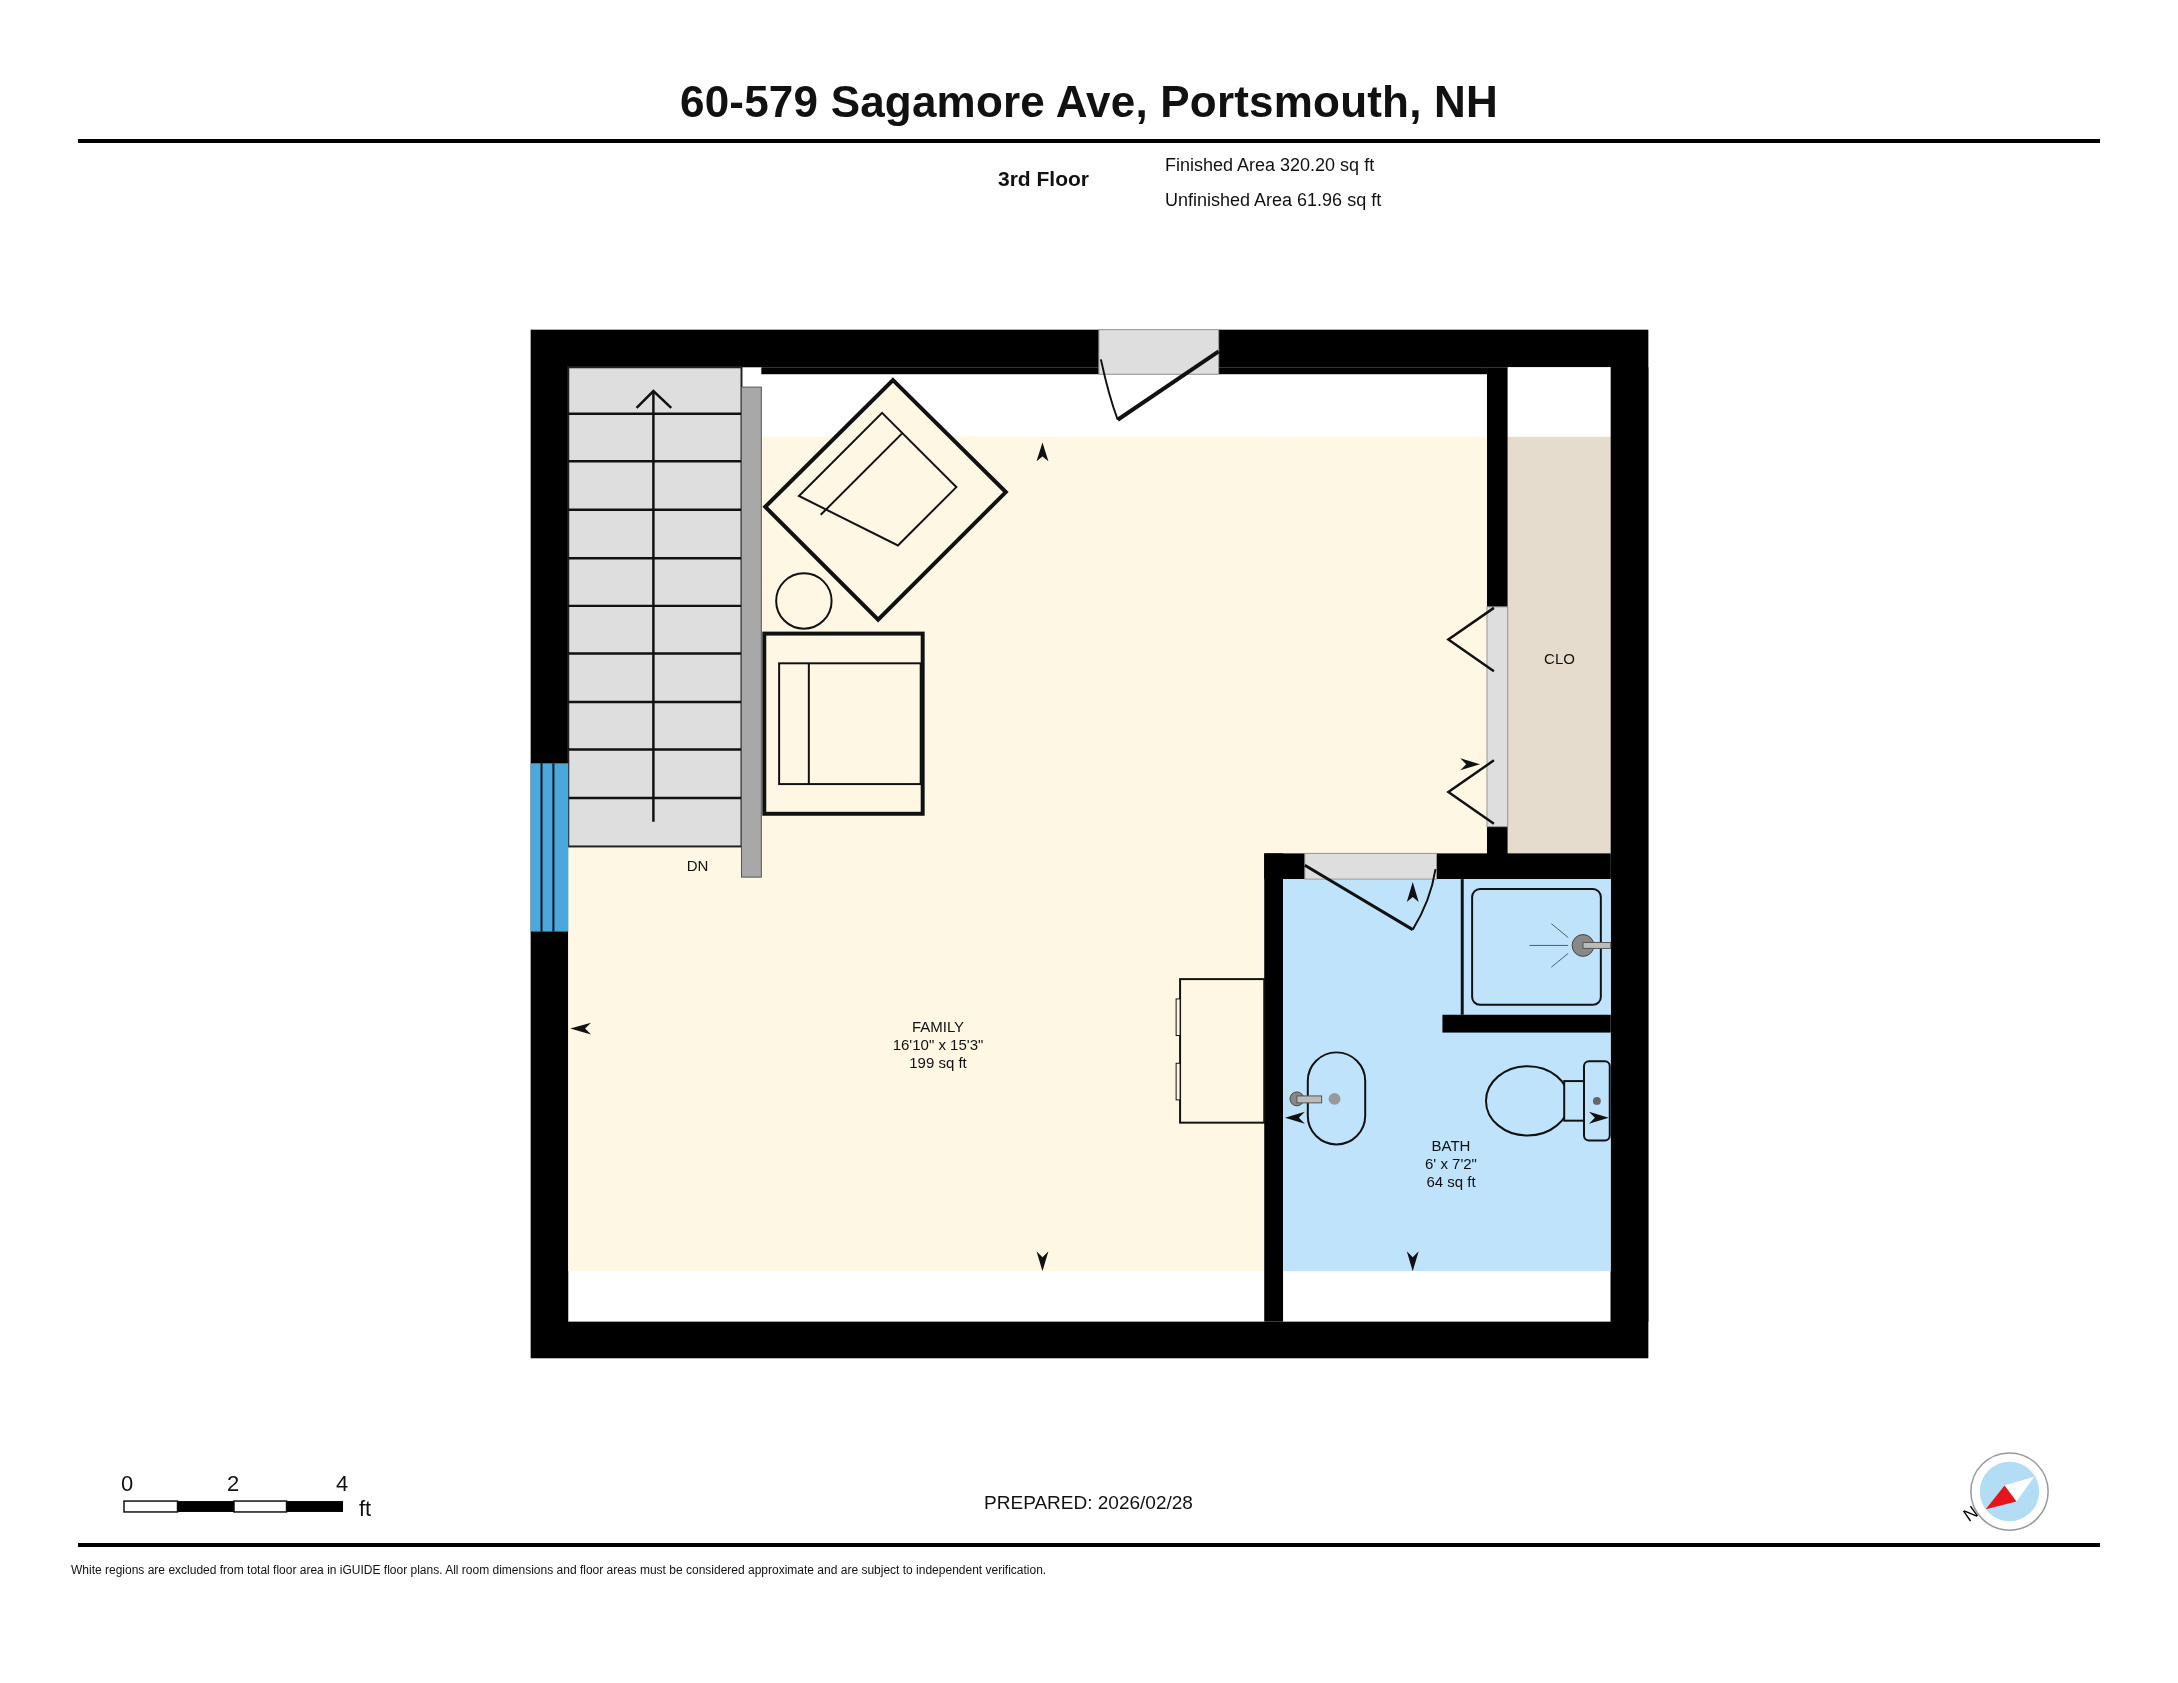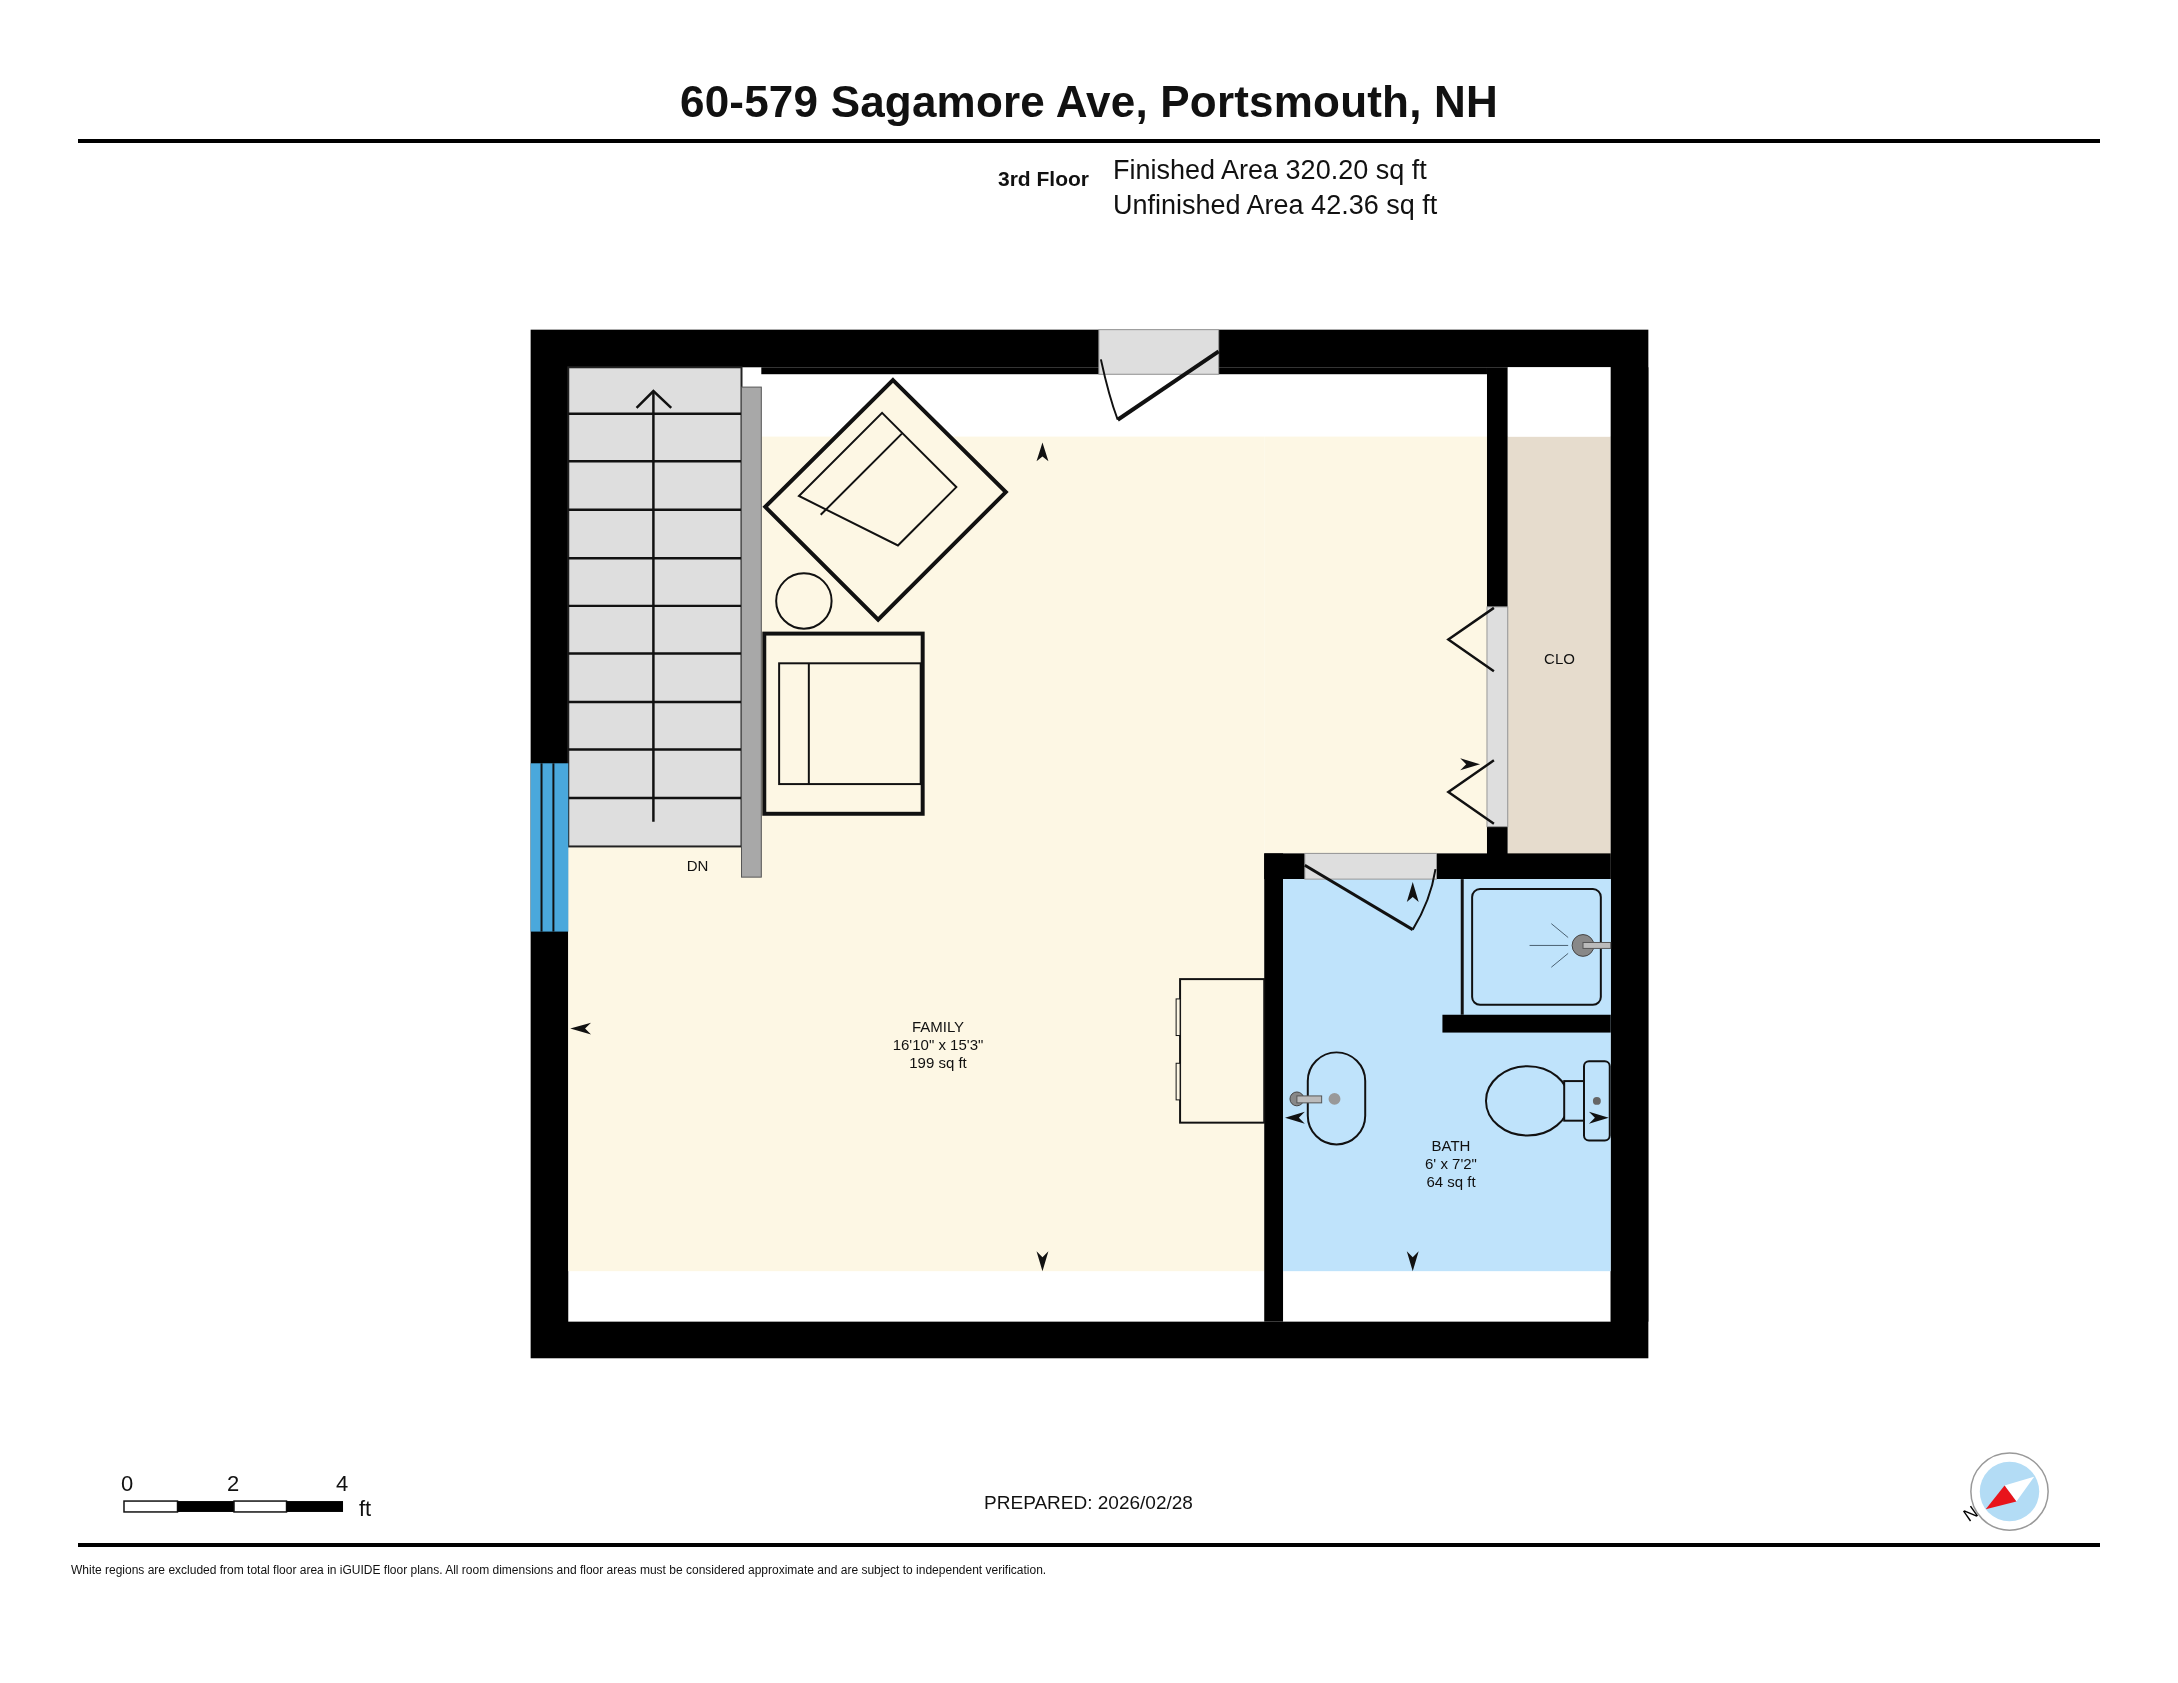--- a/index.html
+++ b/index.html
@@ -1,36 +1,36 @@
 <!DOCTYPE html>
 <html><head>
 <meta charset="utf-8">
 <style>
   html, body { margin:0; padding:0; background:#ffffff; }
   body { width:2178px; height:1683px; position:relative; overflow:hidden; font-family:"Liberation Sans", sans-serif; color:#111; }
   .abs { position:absolute; }
   #title { left:0; width:2178px; top:77px; text-align:center; font-size:44px; font-weight:bold; letter-spacing:0.2px; }
   .hr { background:#000; height:4px; }
   #floor-label { left:931px; top:167px; width:158px; text-align:right; font-size:21px; font-weight:bold; }
-  .area-line { left:1113px; font-size:27px; }
+  .area-line { left:1165px; font-size:18px; }
   #plan { left:0; top:0; width:2178px; height:1683px; }
   .room-label { position:absolute; text-align:center; font-size:15px; line-height:18px; color:#111; }
   #scale-labels span { position:absolute; font-size:22px; }
   #prepared { left:950px; top:1492px; width:277px; text-align:center; font-size:19px; }
   #disclaimer { left:71px; top:1563px; font-size:12px; }
 </style>
 </head>
 <body>
 
 <div class="abs" id="title">60-579 Sagamore Ave, Portsmouth, NH</div>
 <div class="abs hr" style="left:78px; top:139px; width:2022px;"></div>
 
 <div class="abs" id="floor-label">3rd Floor</div>
 <div class="abs area-line" style="top:155px;">Finished Area 320.20 sq ft</div>
-<div class="abs area-line" style="top:190px;">Unfinished Area 42.36 sq ft</div>
+<div class="abs area-line" style="top:190px;">Unfinished Area 61.96 sq ft</div>
 
 <svg id="plan" class="abs" viewBox="0 0 2200 1700" width="2178" height="1683">
 
   <rect x="536" y="333" width="1129" height="1039" fill="#000"></rect>
 
   <rect x="574" y="371" width="1053" height="964" fill="#fff"></rect>
 
   <rect x="769" y="371" width="733" height="7" fill="#000"></rect>
 
   <rect x="574" y="441" width="703" height="843" fill="#fdf7e4"></rect>

